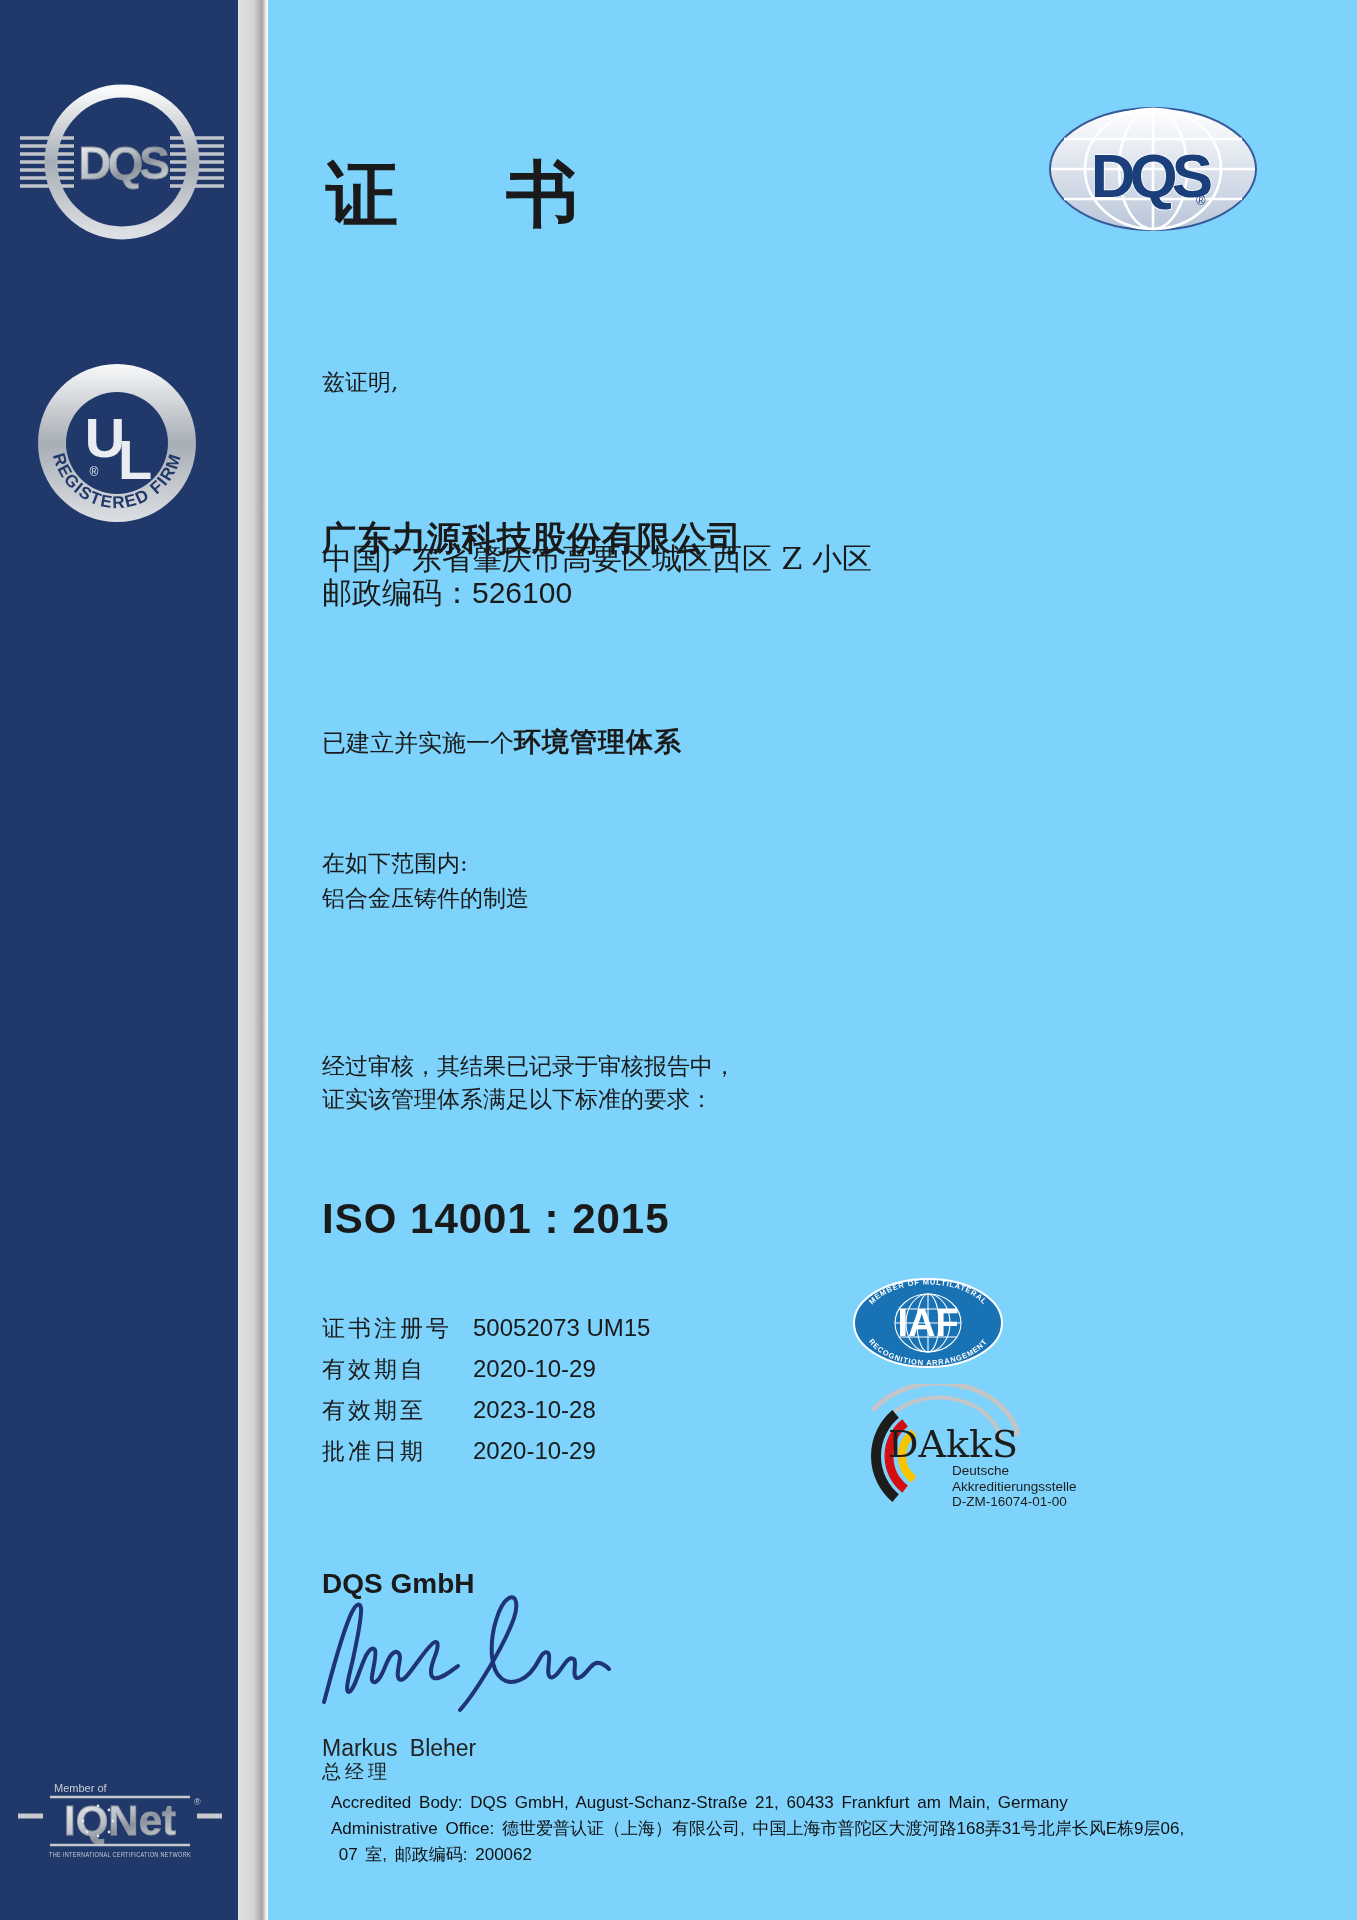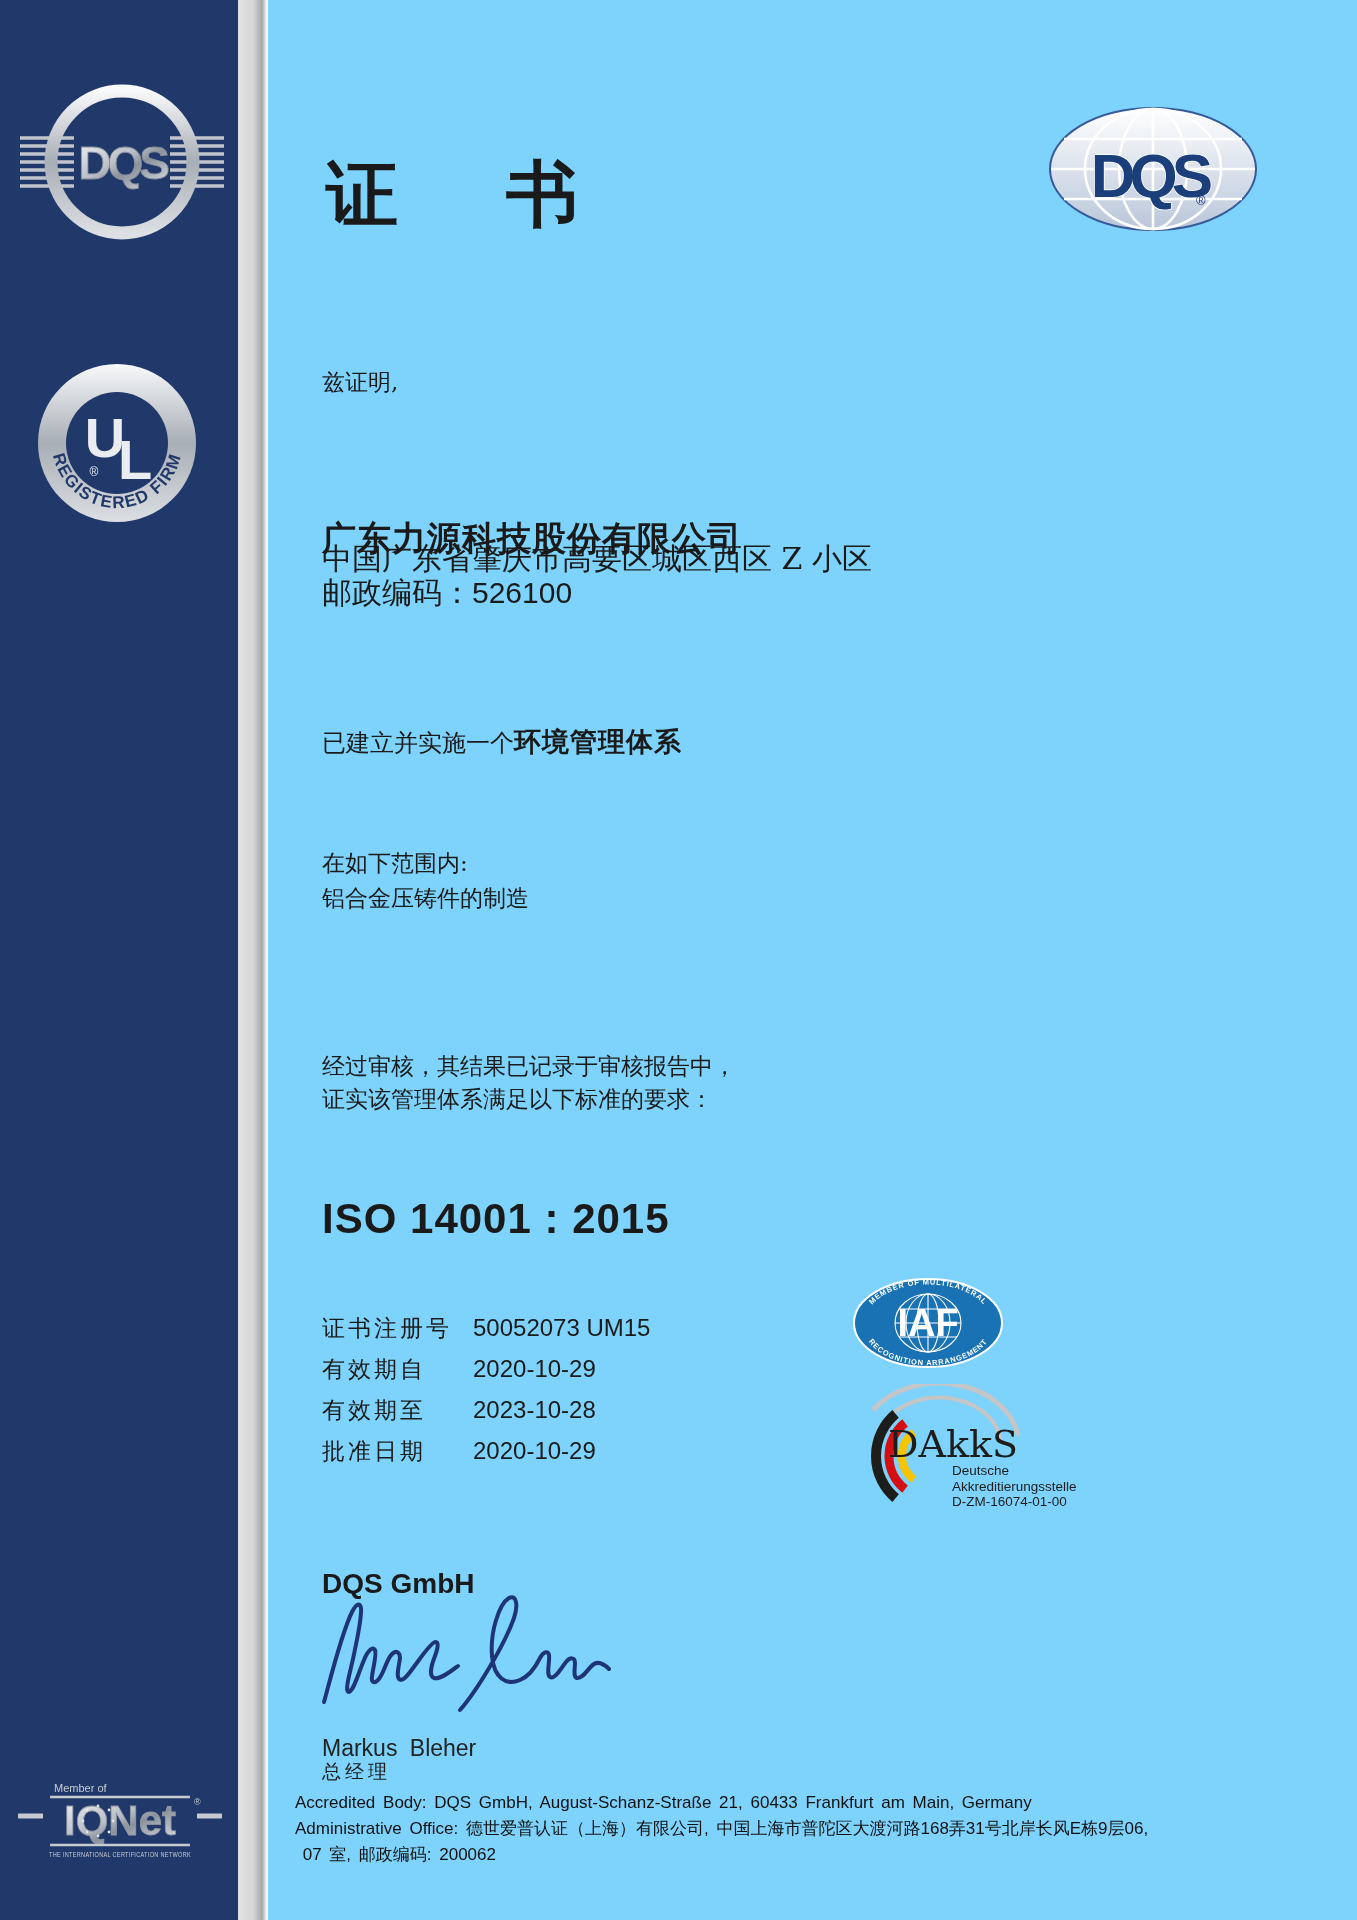--- a/index.html
+++ b/index.html
@@ -29,21 +29,21 @@
   .drow{display:flex;align-items:flex-end;line-height:24px;}
   .dlabel{width:151px;font-size:23px;letter-spacing:3px;}
   .dvalue{font-size:24px;font-family:"Liberation Sans","DejaVu Sans",sans-serif;}
   .issuer-name{left:322px;top:1540px;font-size:28px;font-weight:bold;
         font-family:"Liberation Sans","DejaVu Sans",sans-serif;}
   .signer{left:322px;top:1712px;font-size:23px;word-spacing:6px;color:#222;
         font-family:"Liberation Sans","DejaVu Sans",sans-serif;}
   .signer-title{left:322px;top:1740px;font-size:19px;letter-spacing:4px;}
   .footer{left:295px;top:1790px;font-size:17px;line-height:26px;word-spacing:3px;color:#111;
         font-family:"Liberation Sans","DejaVu Sans",sans-serif;}
-  .footer div{white-space:pre-wrap;}
+  .footer div{white-space:pre-wrap;margin-left:36px;}
   svg text{font-family:"Liberation Sans","DejaVu Sans",sans-serif;}
   .silver-line{stroke:var(--silver);}
   .navy-fill{fill:var(--logo-navy);}
 </style>
 </head>
 <body>
 
 <svg width="0" height="0" style="position:absolute" aria-hidden="true">
   <defs>
     <linearGradient id="silverGrad" x1="0" y1="0" x2="1" y2="1">

